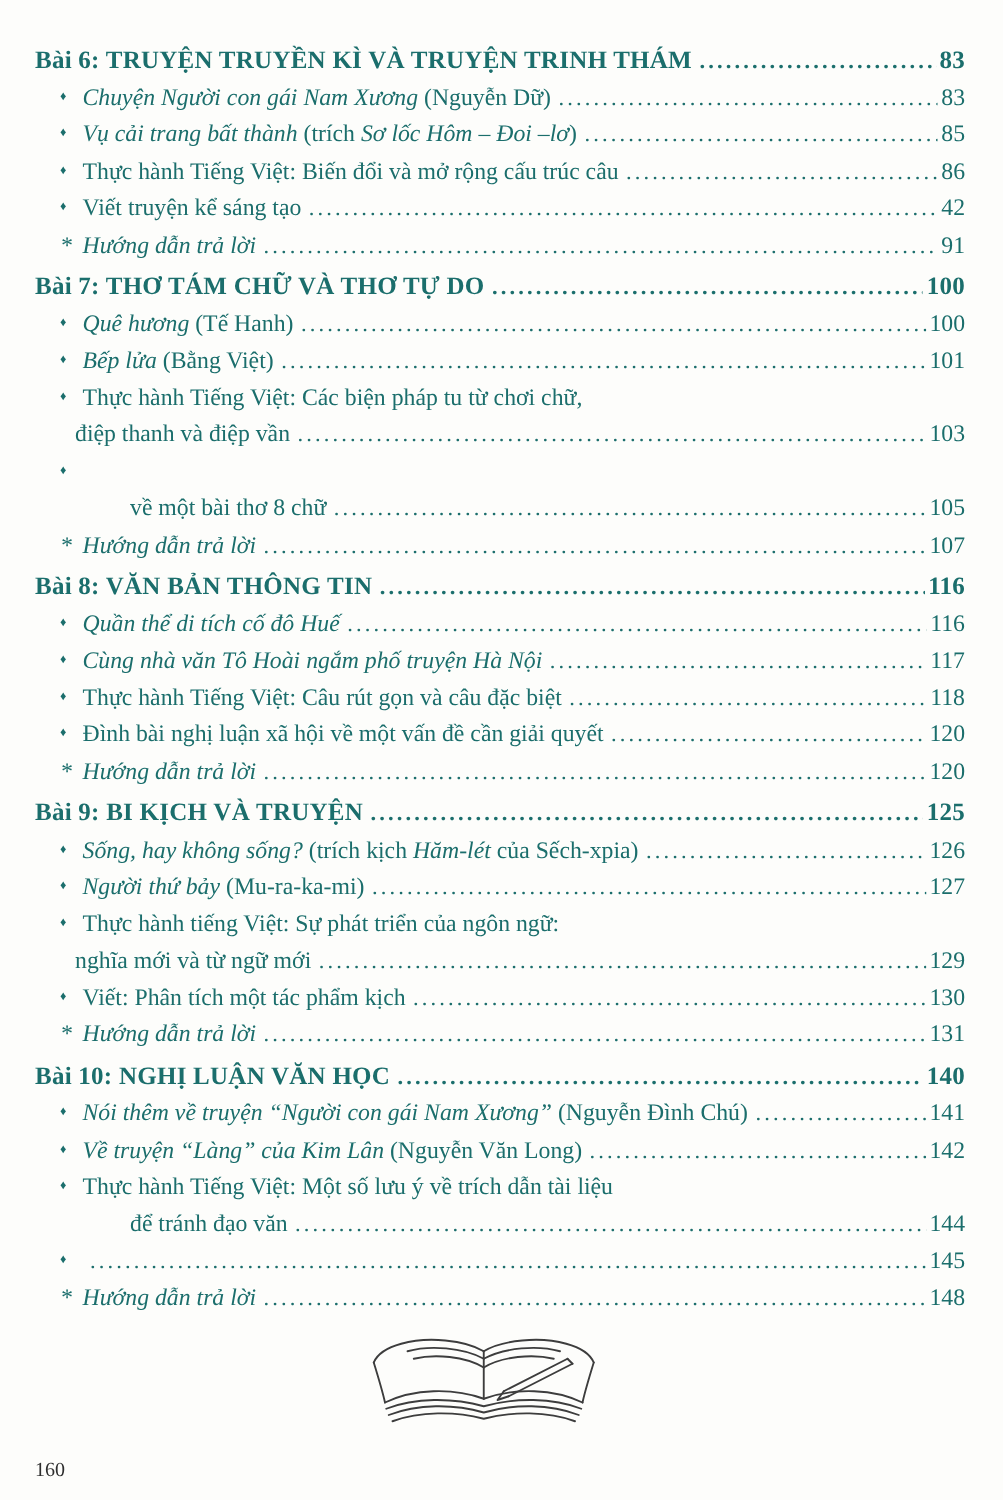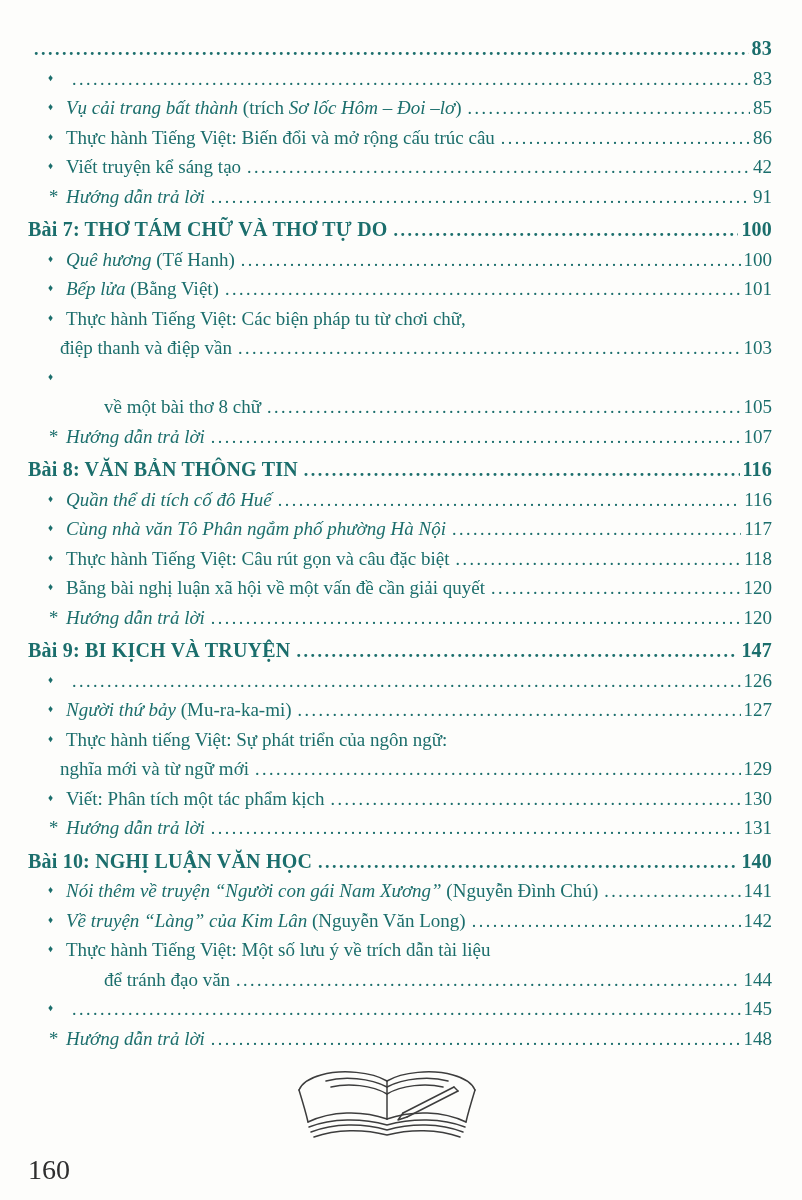--- a/index.html
+++ b/index.html
@@ -29,21 +29,21 @@
     font-size:19px;
   }
   .heading-row{
     font-weight:700;
     font-size:20px;
     letter-spacing:.2px;
   }
   .toc-section{margin-top:4px;}
   .toc-section:first-child{margin-top:0;}
   .item-row{padding-left:20px;}
-  .item-row.indent1{padding-left:32px;}
+  .item-row.indent1{padding-left:32px;align-items:flex-end;}
   .item-row.indent2{padding-left:76px;}
   .bullet{flex:none;width:18px;}
   .bullet.diamond{font-size:10px;align-self:center;transform:translateY(-1px);}
   .bullet.star{font-size:19px;font-style:italic;}
   .txt{flex:none;white-space:nowrap;}
   .txt i{font-style:italic;}
   .dots{
     flex:1 1 auto;
     overflow:hidden;
     white-space:nowrap;
@@ -63,37 +63,39 @@
   .book-art path{
     fill:none;
     stroke:var(--art);
     stroke-width:1.5;
     stroke-linecap:round;
     stroke-linejoin:round;
   }
   .footer-page{
     position:absolute;
     left:28px;bottom:14px;
-    font-size:28px;
+    font-size:16px;
     color:var(--footer);
   }
 </style>
 </head>
 <body>
 
 <div class="page">
 
   <main>
       <section class="toc-section">
         <div class="row heading-row">
+          <span class="txt">Bài 6: TRUYỆN TRUYỀN KÌ VÀ TRUYỆN TRINH THÁM</span>
           <span class="dots"></span>
           <span class="pg">83</span>
         </div>
         <div class="row item-row">
           <span class="bullet diamond">♦</span>
+          <span class="txt"><i class="seg">Chuyện Người con gái Nam Xương </i><span class="seg">(Nguyễn Dữ)</span></span>
           <span class="dots"></span>
           <span class="pg">83</span>
         </div>
         <div class="row item-row">
           <span class="bullet diamond">♦</span>
           <span class="txt"><i class="seg">Vụ cải trang bất thành </i><span class="seg">(trích </span><i class="seg">Sơ lốc Hôm – Đoi –lơ</i><span class="seg">)</span></span>
           <span class="dots"></span>
           <span class="pg">85</span>
         </div>
         <div class="row item-row">
@@ -164,51 +166,52 @@
           <span class="pg">116</span>
         </div>
         <div class="row item-row">
           <span class="bullet diamond">♦</span>
           <span class="txt"><i class="seg">Quần thể di tích cố đô Huế </i></span>
           <span class="dots"></span>
           <span class="pg">116</span>
         </div>
         <div class="row item-row">
           <span class="bullet diamond">♦</span>
-          <span class="txt"><i class="seg">Cùng nhà văn Tô Phân ngắm phố phường Hà Nội </i></span>
+          <span class="txt"><i class="seg">Cùng nhà văn Tô Hoài ngắm phố truyện Hà Nội </i></span>
           <span class="dots"></span>
           <span class="pg">117</span>
         </div>
         <div class="row item-row">
           <span class="bullet diamond">♦</span>
           <span class="txt"><span class="seg">Thực hành Tiếng Việt: Câu rút gọn và câu đặc biệt </span></span>
           <span class="dots"></span>
           <span class="pg">118</span>
         </div>
         <div class="row item-row">
           <span class="bullet diamond">♦</span>
-          <span class="txt"><span class="seg">Bằng bài nghị luận xã hội về một vấn đề cần giải quyết </span></span>
+          <span class="txt"><span class="seg">Đình bài nghị luận xã hội về một vấn đề cần giải quyết </span></span>
           <span class="dots"></span>
           <span class="pg">120</span>
         </div>
         <div class="row item-row">
           <span class="bullet star">*</span>
           <span class="txt"><i class="seg">Hướng dẫn trả lời </i></span>
           <span class="dots"></span>
           <span class="pg">120</span>
         </div>
       </section>
       <section class="toc-section">
         <div class="row heading-row">
           <span class="txt">Bài 9: BI KỊCH VÀ TRUYỆN</span>
           <span class="dots"></span>
-          <span class="pg">147</span>
-        </div>
-        <div class="row item-row">
-          <span class="bullet diamond">♦</span>
+          <span class="pg">125</span>
+        </div>
+        <div class="row item-row">
+          <span class="bullet diamond">♦</span>
+          <span class="txt"><i class="seg">Sống, hay không sống? </i><span class="seg">(trích kịch </span><i class="seg">Hăm-lét</i><span class="seg"> của Sếch-xpia)</span></span>
           <span class="dots"></span>
           <span class="pg">126</span>
         </div>
         <div class="row item-row">
           <span class="bullet diamond">♦</span>
           <span class="txt"><i class="seg">Người thứ bảy </i><span class="seg">(Mu-ra-ka-mi)</span></span>
           <span class="dots"></span>
           <span class="pg">127</span>
         </div>
         <div class="row item-row">

